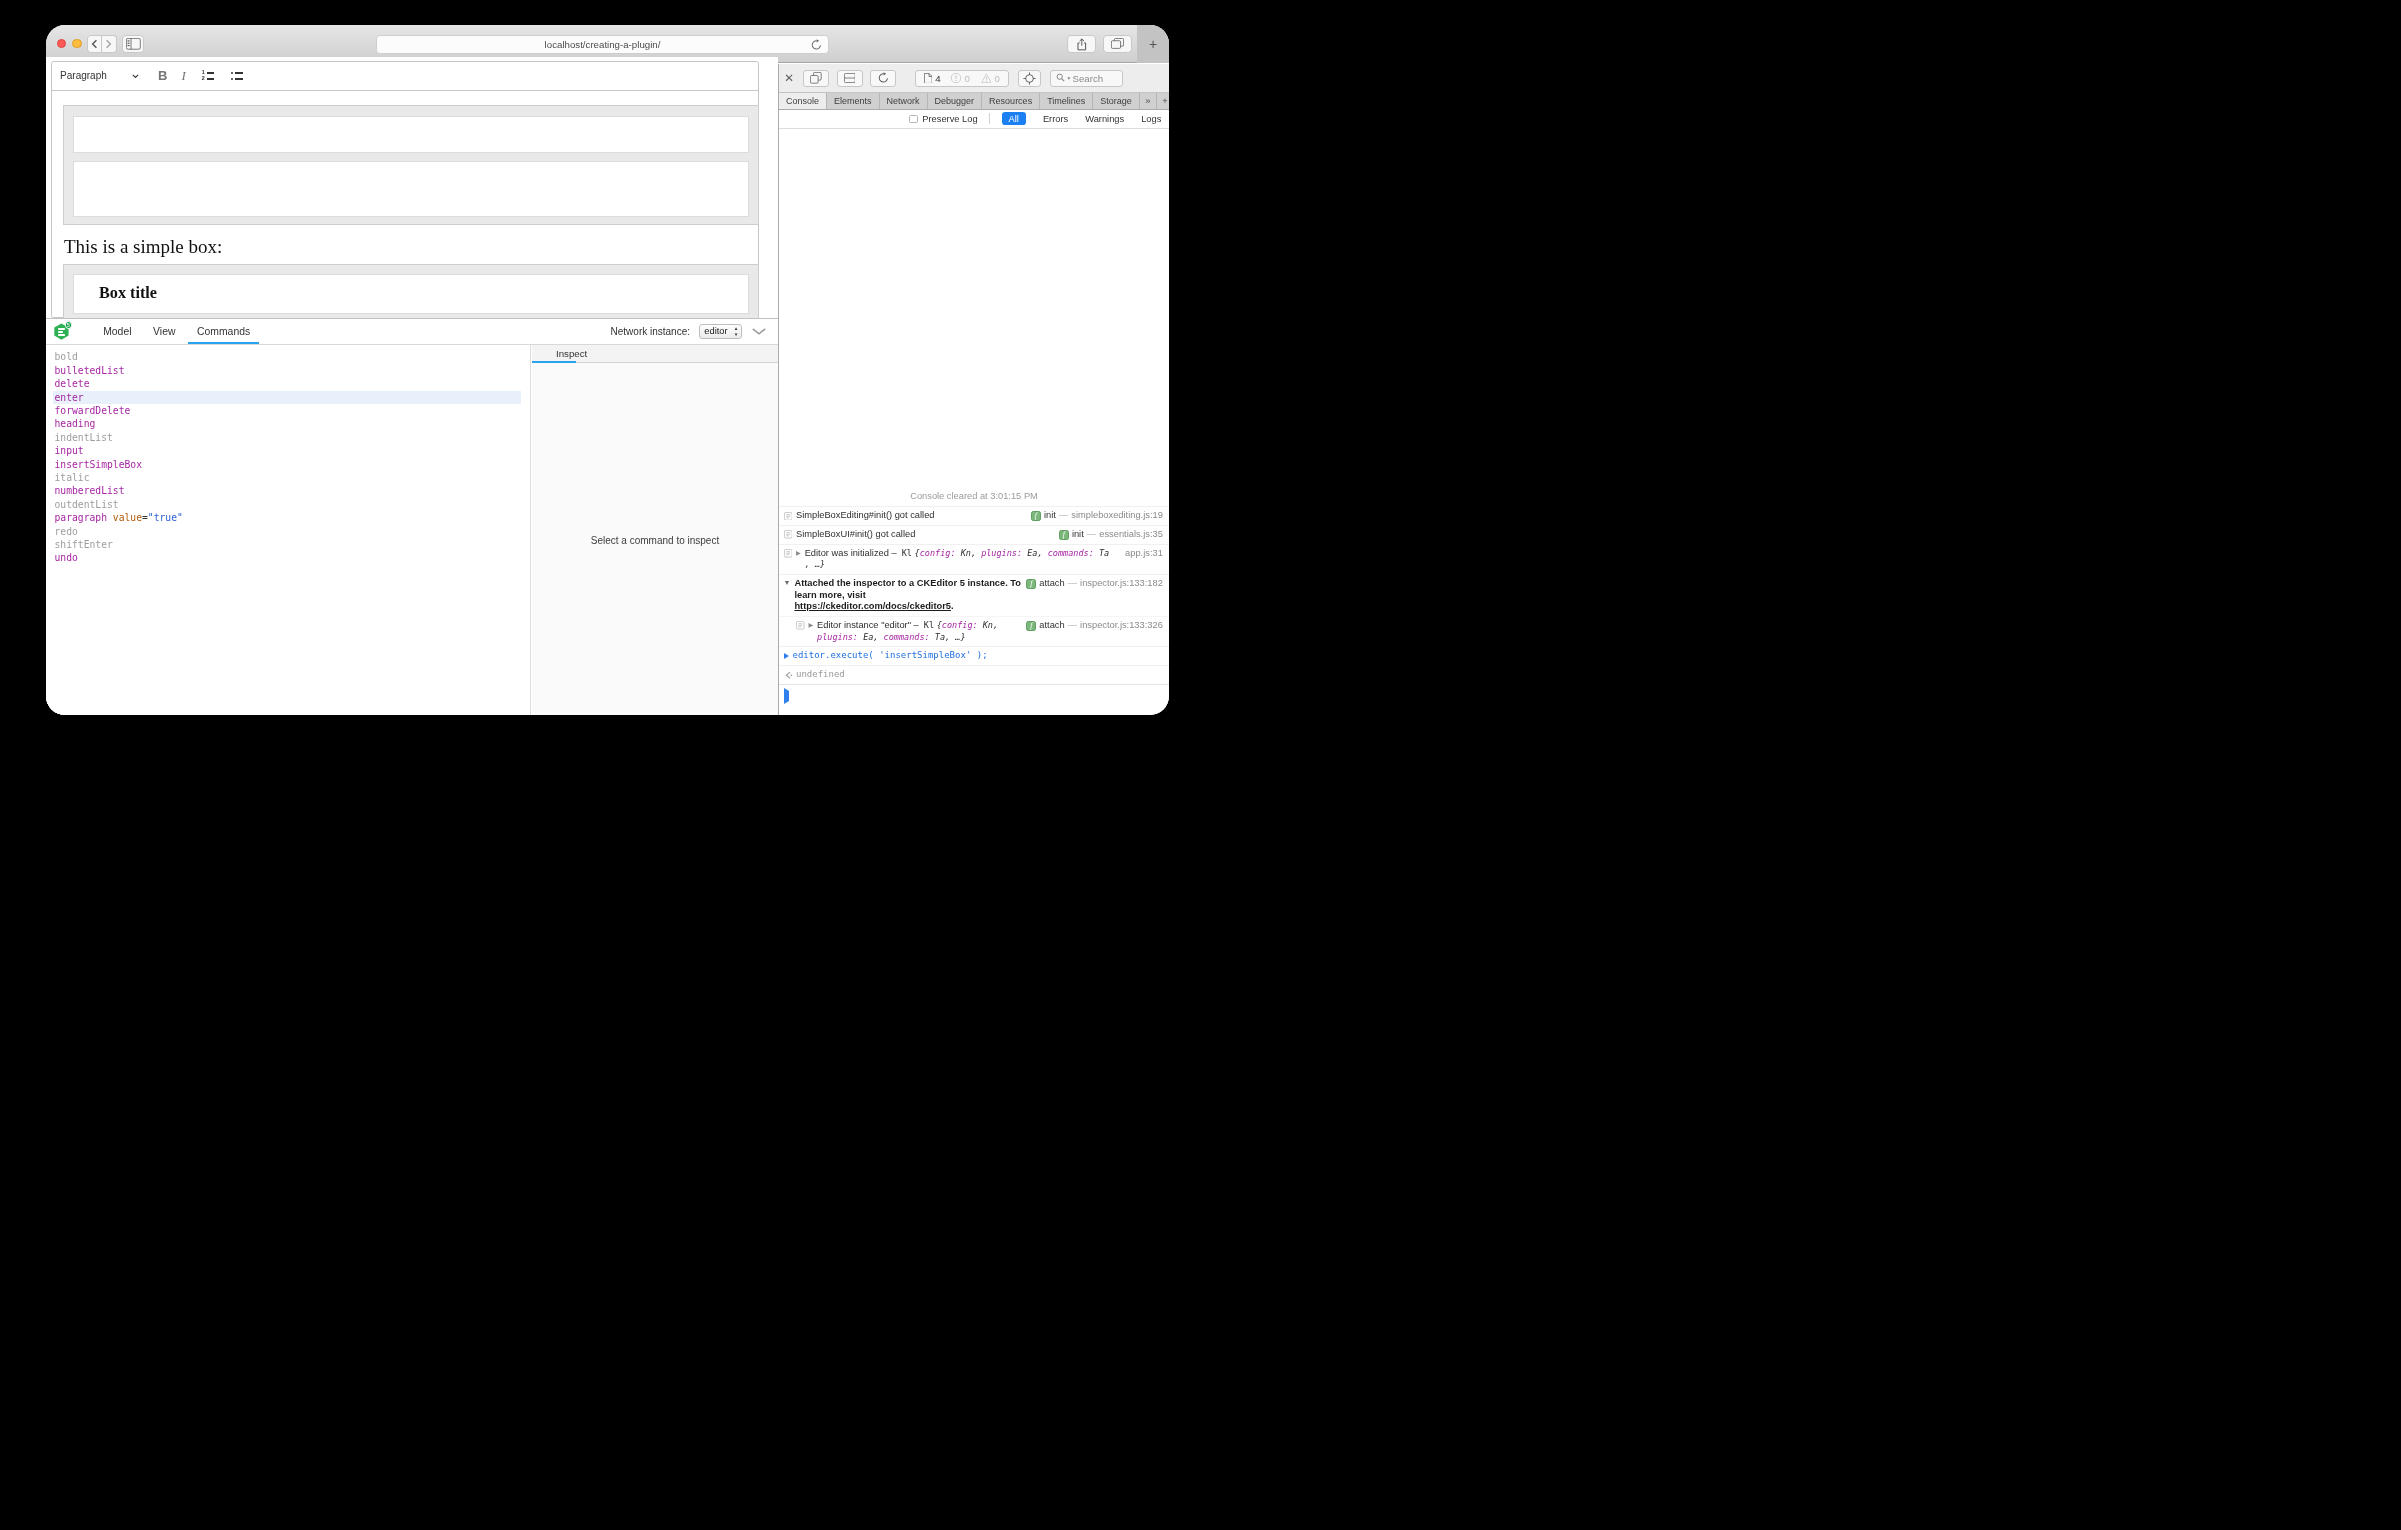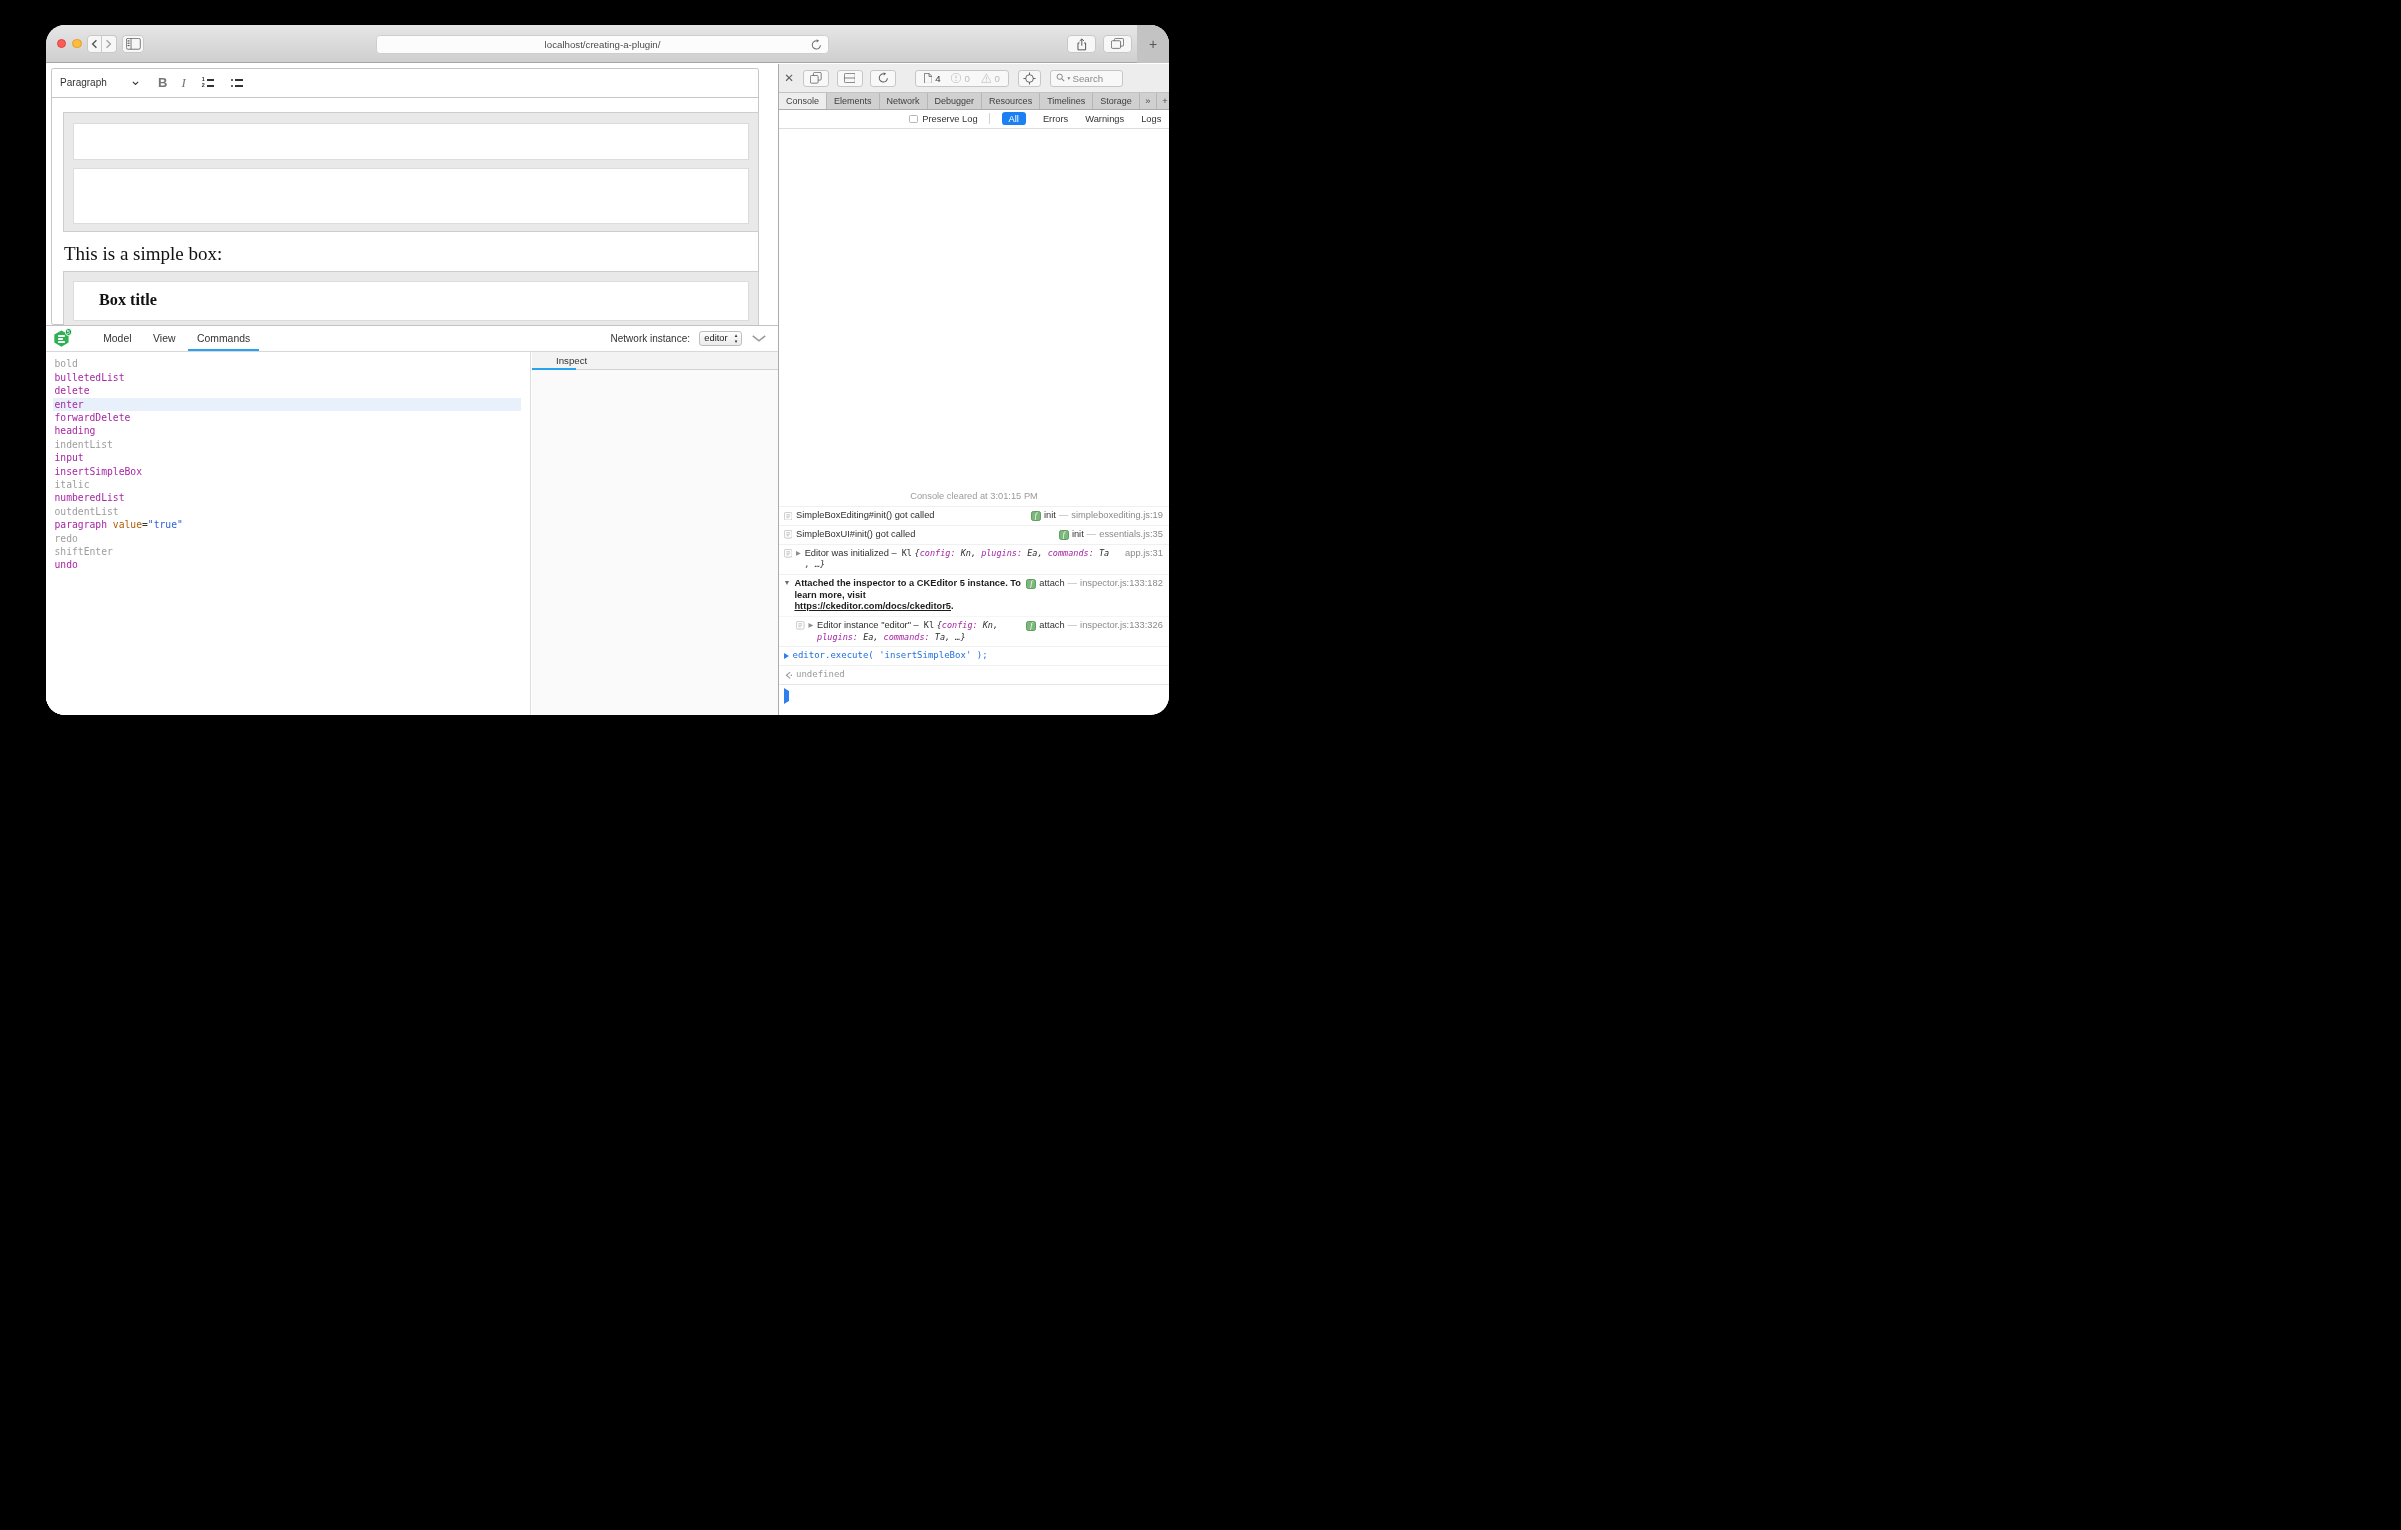--- a/index.html
+++ b/index.html
@@ -14,21 +14,21 @@
   .light.yellow { background:#fdbc40; border:0.8px solid #dea123; }
   .light.green { background:#34c648; border:0.8px solid #1eae2c; }
   .tbtn { position:absolute; top:10px; height:18px; background:#f7f7f7; border:0.8px solid #c8c8c8; border-radius:3.9px; display:flex; align-items:center; justify-content:center; }
   .tbtn.grp-l { border-radius:3.9px 0 0 3.9px; }
   .tbtn.grp-r { border-radius:0 3.9px 3.9px 0; border-left:none; }
   .urlbar { position:absolute; left:330px; top:10px; width:453px; height:18.6px; background:#fcfcfc; border:0.8px solid #cecece; border-radius:4.6px; display:flex; align-items:center; justify-content:center; font-size:9.7px; color:#4c4c4c; }
   .url-reload { position:absolute; right:6.2px; top:3.1px; }
   .newtab-zone { position:absolute; right:0; top:0; width:32px; height:38px; background:#c3c3c3; display:flex; align-items:center; justify-content:center; font-size:14px; color:#555; }
 
   
-  .webpage { position:absolute; left:0; top:39px; width:732px; bottom:0; background:#fff; }
+  .webpage { position:absolute; left:0; top:32px; width:732px; bottom:0; background:#fff; }
   .editor-frame { position:absolute; left:5.4px; top:3.9px; width:708px; height:257px; border:0.8px solid #c6c6c6; border-radius:2.3px; }
   .ck-toolbar { height:29px; border-bottom:0.8px solid #c6c6c6; display:flex; align-items:center; padding-left:7.7px; }
   .heading-dd { width:84px; display:flex; align-items:center; justify-content:space-between; font-size:10px; color:#333; padding-right:4.6px; }
   .ck-tool { margin-left:14px; color:#767676; display:flex; align-items:center; }
   .ck-b { font-weight:bold; font-size:13px; }
   .ck-i { font-family:"Liberation Serif", serif; font-style:italic; font-size:13px; }
   .list-ic { display:grid; grid-template-columns:3.9px 7.7px; grid-auto-rows:3.9px; gap:2.3px 1.5px; align-items:center; margin-left:15.5px; }
   .list-ic .n { font-size:5.4px; font-weight:bold; color:#333; line-height:3.9px; text-align:center; }
   .list-ic .dot { width:2.3px; height:2.3px; border-radius:50%; background:#333; justify-self:center; }
   .list-ic .bar { width:7.7px; height:1.5px; background:#333; }
@@ -266,20 +266,23 @@
             <div class="cmd-row"><span class="c-dis">outdentList</span></div>
             <div class="cmd-row"><span class="c-en">paragraph</span><span class="c-attr"> value</span><span class="c-eq">=</span><span class="c-str">"true"</span></div>
             <div class="cmd-row"><span class="c-dis">redo</span></div>
             <div class="cmd-row"><span class="c-dis">shiftEnter</span></div>
             <div class="cmd-row"><span class="c-en">undo</span></div>
           </div>
         <div class="inspect-pane">
           <div class="inspect-tabbar">
             <span class="inspect-tab">Inspect</span>
           </div>
+          <div class="empty-state">
+            <span>Select a command to inspect</span>
+          </div>
         </div>
       </div>
     </div>
   </div>
 
   <div class="devtools">
     <div class="dt-toolbar">
       <div class="dt-x">✕</div>
       <div class="dt-btn">
         <span>

